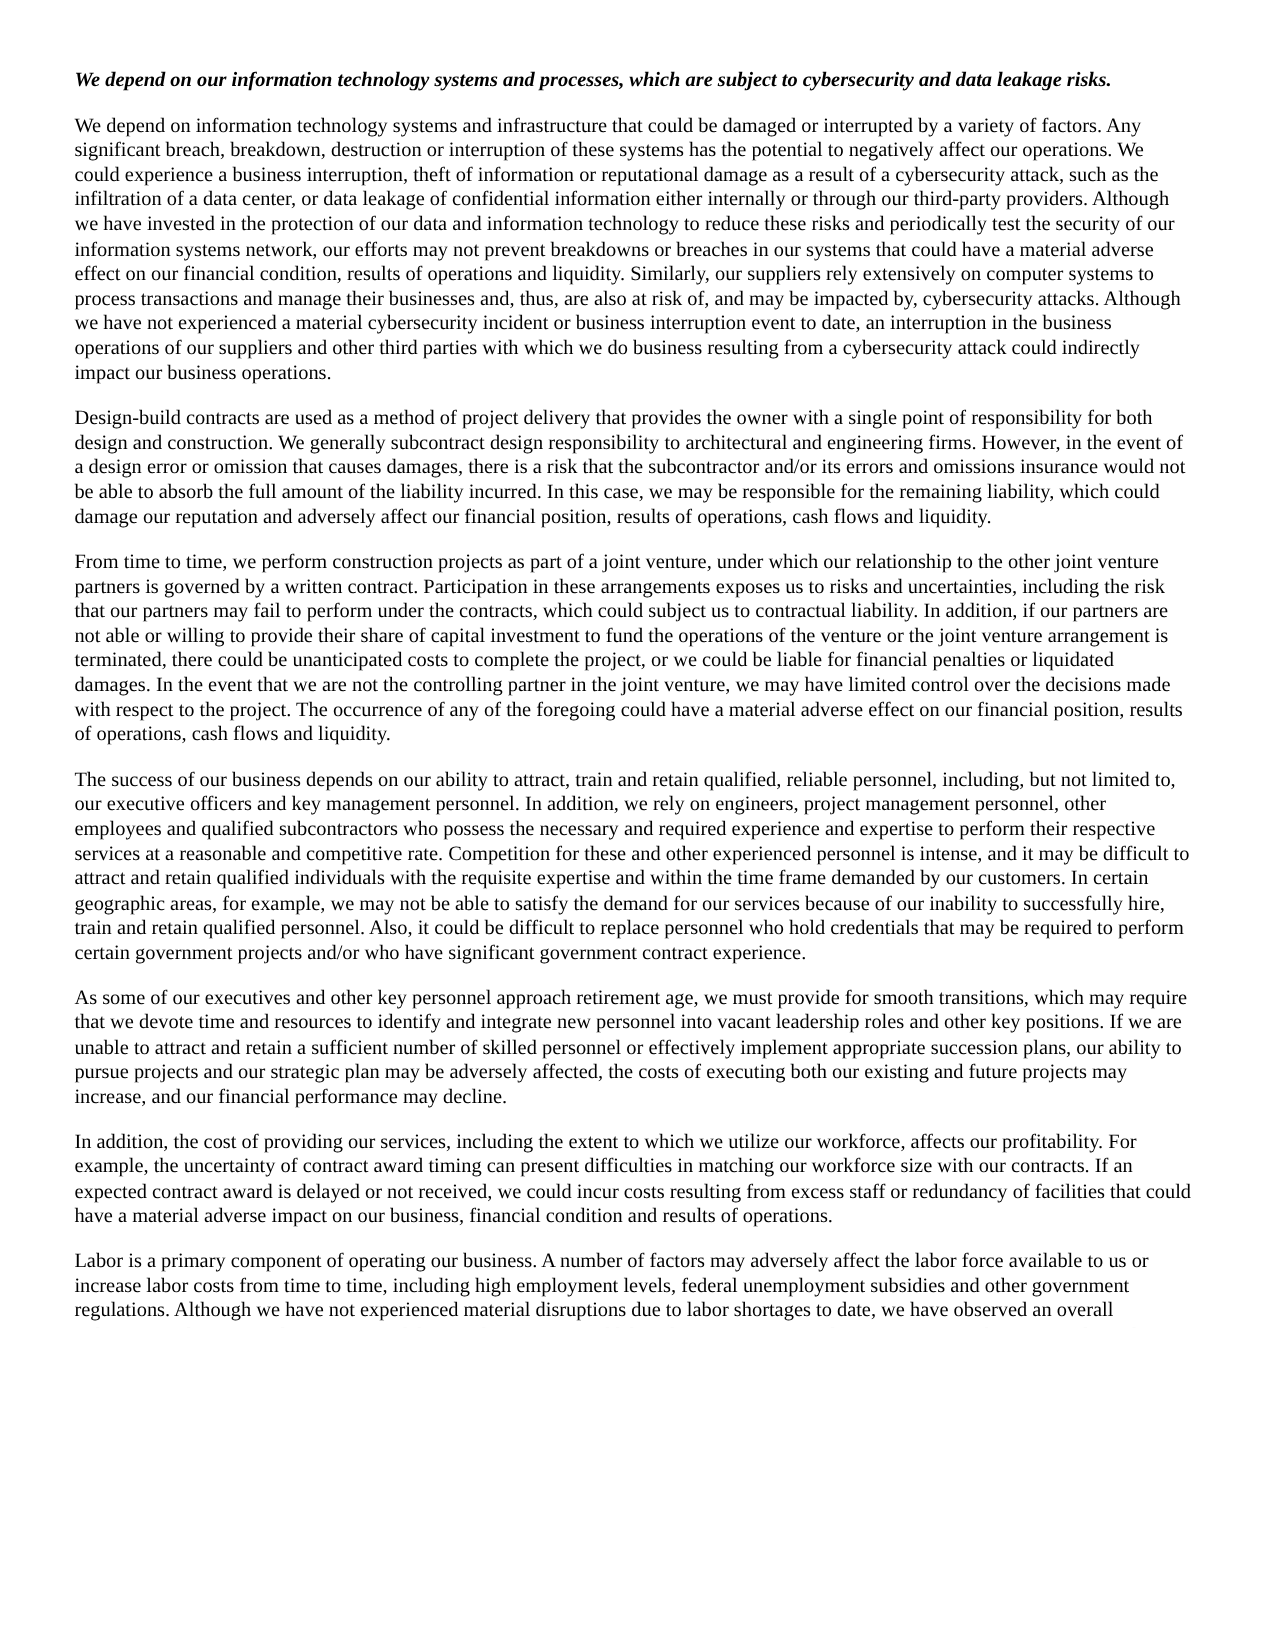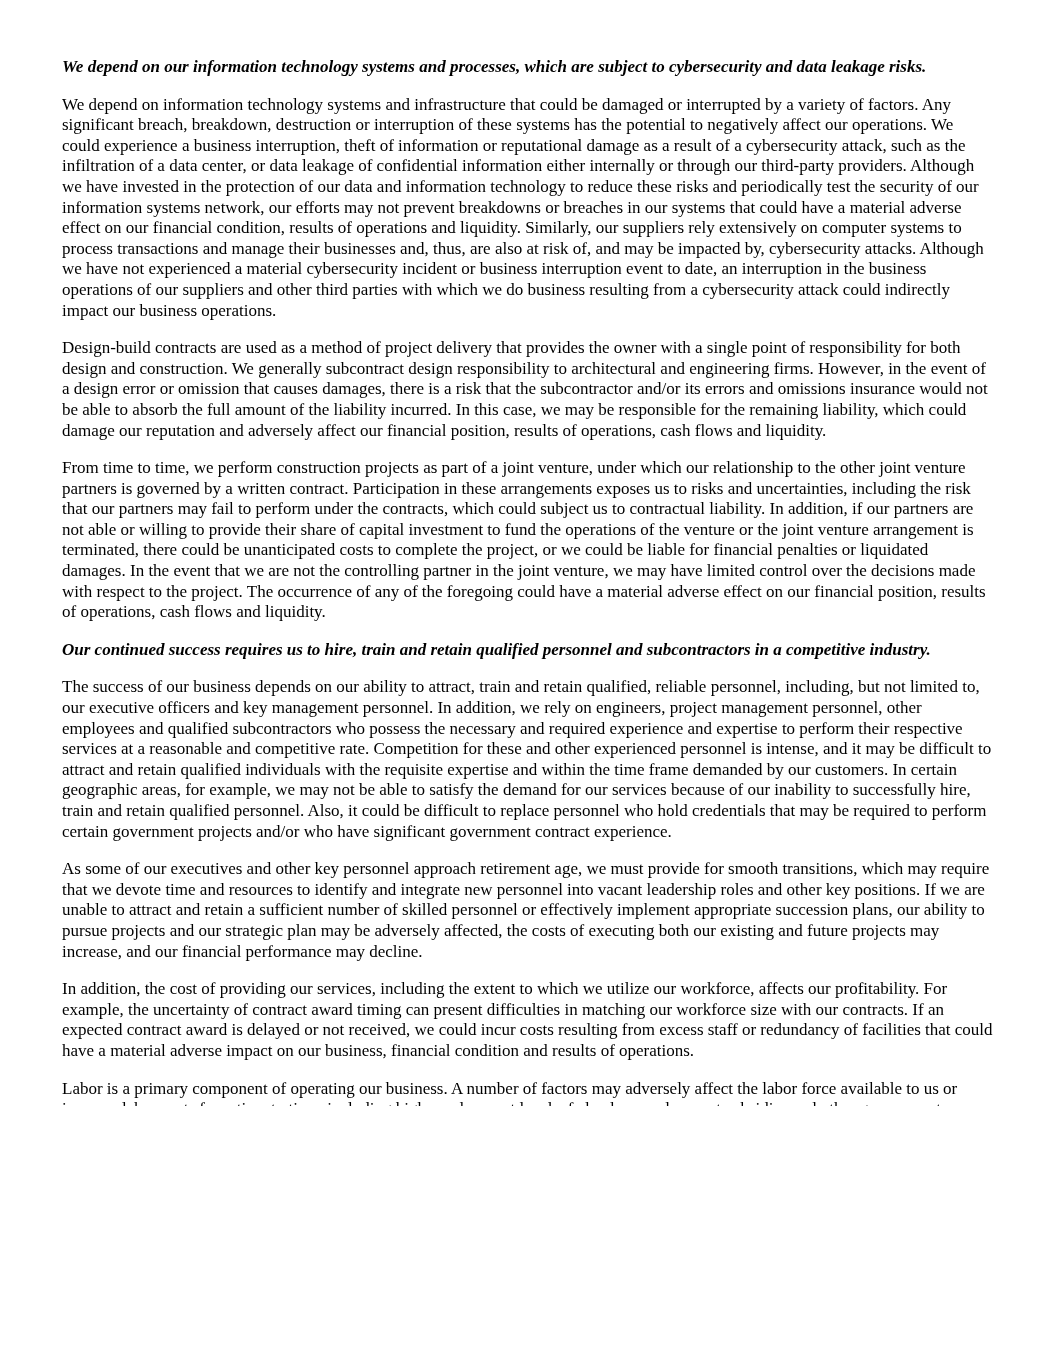--- a/index.html
+++ b/index.html
@@ -41,21 +41,20 @@
 
 <div class="page">
 
   <h3 class="risk-heading">We depend on our information technology systems and processes, which are subject to cybersecurity and data leakage risks.</h3>
   <p class="para">We depend on information technology systems and infrastructure that could be damaged or interrupted by a variety of factors. Any significant breach, breakdown, destruction or interruption of these systems has the potential to negatively affect our operations. We could experience a business interruption, theft of information or reputational damage as a result of a cybersecurity attack, such as the infiltration of a data center, or data leakage of confidential information either internally or through our third-party providers. Although we have invested in the protection of our data and information technology to reduce these risks and periodically test the security of our information systems network, our efforts may not prevent breakdowns or breaches in our systems that could have a material adverse effect on our financial condition, results of operations and liquidity. Similarly, our suppliers rely extensively on computer systems to process transactions and manage their businesses and, thus, are also at risk of, and may be impacted by, cybersecurity attacks. Although we have not experienced a material cybersecurity incident or business interruption event to date, an interruption in the business operations of our suppliers and other third parties with which we do business resulting from a cybersecurity attack could indirectly impact our business operations.</p>
 
   <p class="para">Design-build contracts are used as a method of project delivery that provides the owner with a single point of responsibility for both design and construction. We generally subcontract design responsibility to architectural and engineering firms. However, in the event of a design error or omission that causes damages, there is a risk that the subcontractor and/or its errors and omissions insurance would not be able to absorb the full amount of the liability incurred. In this case, we may be responsible for the remaining liability, which could damage our reputation and adversely affect our financial position, results of operations, cash flows and liquidity.</p>
 
   <p class="para">From time to time, we perform construction projects as part of a joint venture, under which our relationship to the other joint venture partners is governed by a written contract. Participation in these arrangements exposes us to risks and uncertainties, including the risk that our partners may fail to perform under the contracts, which could subject us to contractual liability. In addition, if our partners are not able or willing to provide their share of capital investment to fund the operations of the venture or the joint venture arrangement is terminated, there could be unanticipated costs to complete the project, or we could be liable for financial penalties or liquidated damages. In the event that we are not the controlling partner in the joint venture, we may have limited control over the decisions made with respect to the project. The occurrence of any of the foregoing could have a material adverse effect on our financial position, results of operations, cash flows and liquidity.</p>
 
-  <h3 class="risk-heading">Our continued success requires us to hire, train and retain qualified personnel and subcontractors in a competitive industry.</h3>
   <p class="para">The success of our business depends on our ability to attract, train and retain qualified, reliable personnel, including, but not limited to, our executive officers and key management personnel. In addition, we rely on engineers, project management personnel, other employees and qualified subcontractors who possess the necessary and required experience and expertise to perform their respective services at a reasonable and competitive rate. Competition for these and other experienced personnel is intense, and it may be difficult to attract and retain qualified individuals with the requisite expertise and within the time frame demanded by our customers. In certain geographic areas, for example, we may not be able to satisfy the demand for our services because of our inability to successfully hire, train and retain qualified personnel. Also, it could be difficult to replace personnel who hold credentials that may be required to perform certain government projects and/or who have significant government contract experience.</p>
   <p class="para">As some of our executives and other key personnel approach retirement age, we must provide for smooth transitions, which may require that we devote time and resources to identify and integrate new personnel into vacant leadership roles and other key positions. If we are unable to attract and retain a sufficient number of skilled personnel or effectively implement appropriate succession plans, our ability to pursue projects and our strategic plan may be adversely affected, the costs of executing both our existing and future projects may increase, and our financial performance may decline.</p>
   <p class="para">In addition, the cost of providing our services, including the extent to which we utilize our workforce, affects our profitability. For example, the uncertainty of contract award timing can present difficulties in matching our workforce size with our contracts. If an expected contract award is delayed or not received, we could incur costs resulting from excess staff or redundancy of facilities that could have a material adverse impact on our business, financial condition and results of operations.</p>
 
   <p class="para">Labor is a primary component of operating our business. A number of factors may adversely affect the labor force available to us or increase labor costs from time to time, including high employment levels, federal unemployment subsidies and other government regulations. Although we have not experienced material disruptions due to labor shortages to date, we have observed an overall tightening and increasingly competitive labor market. A sustained labor shortage or increased turnover rates within our employee base</p>
 
   <div class="page-number">13</div>
 
 </div>
 

